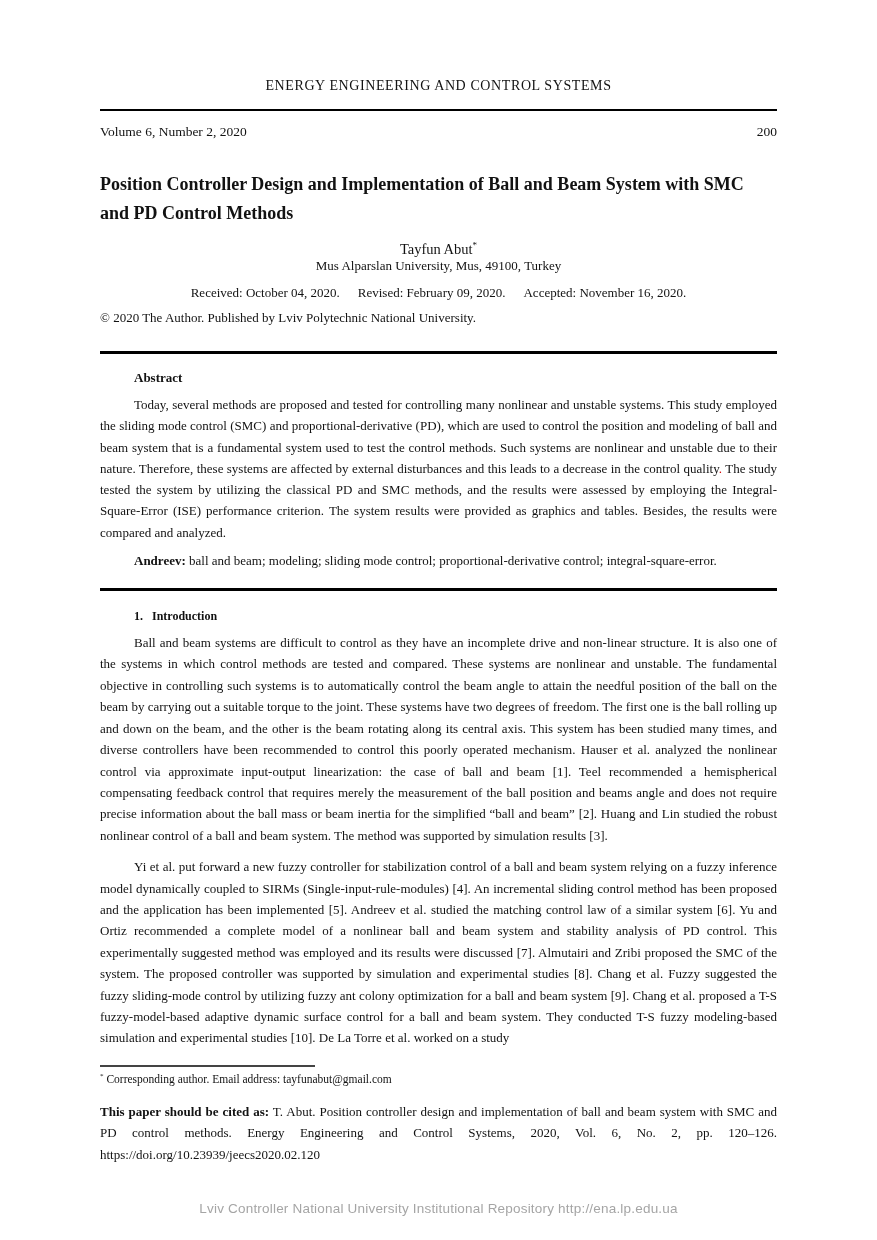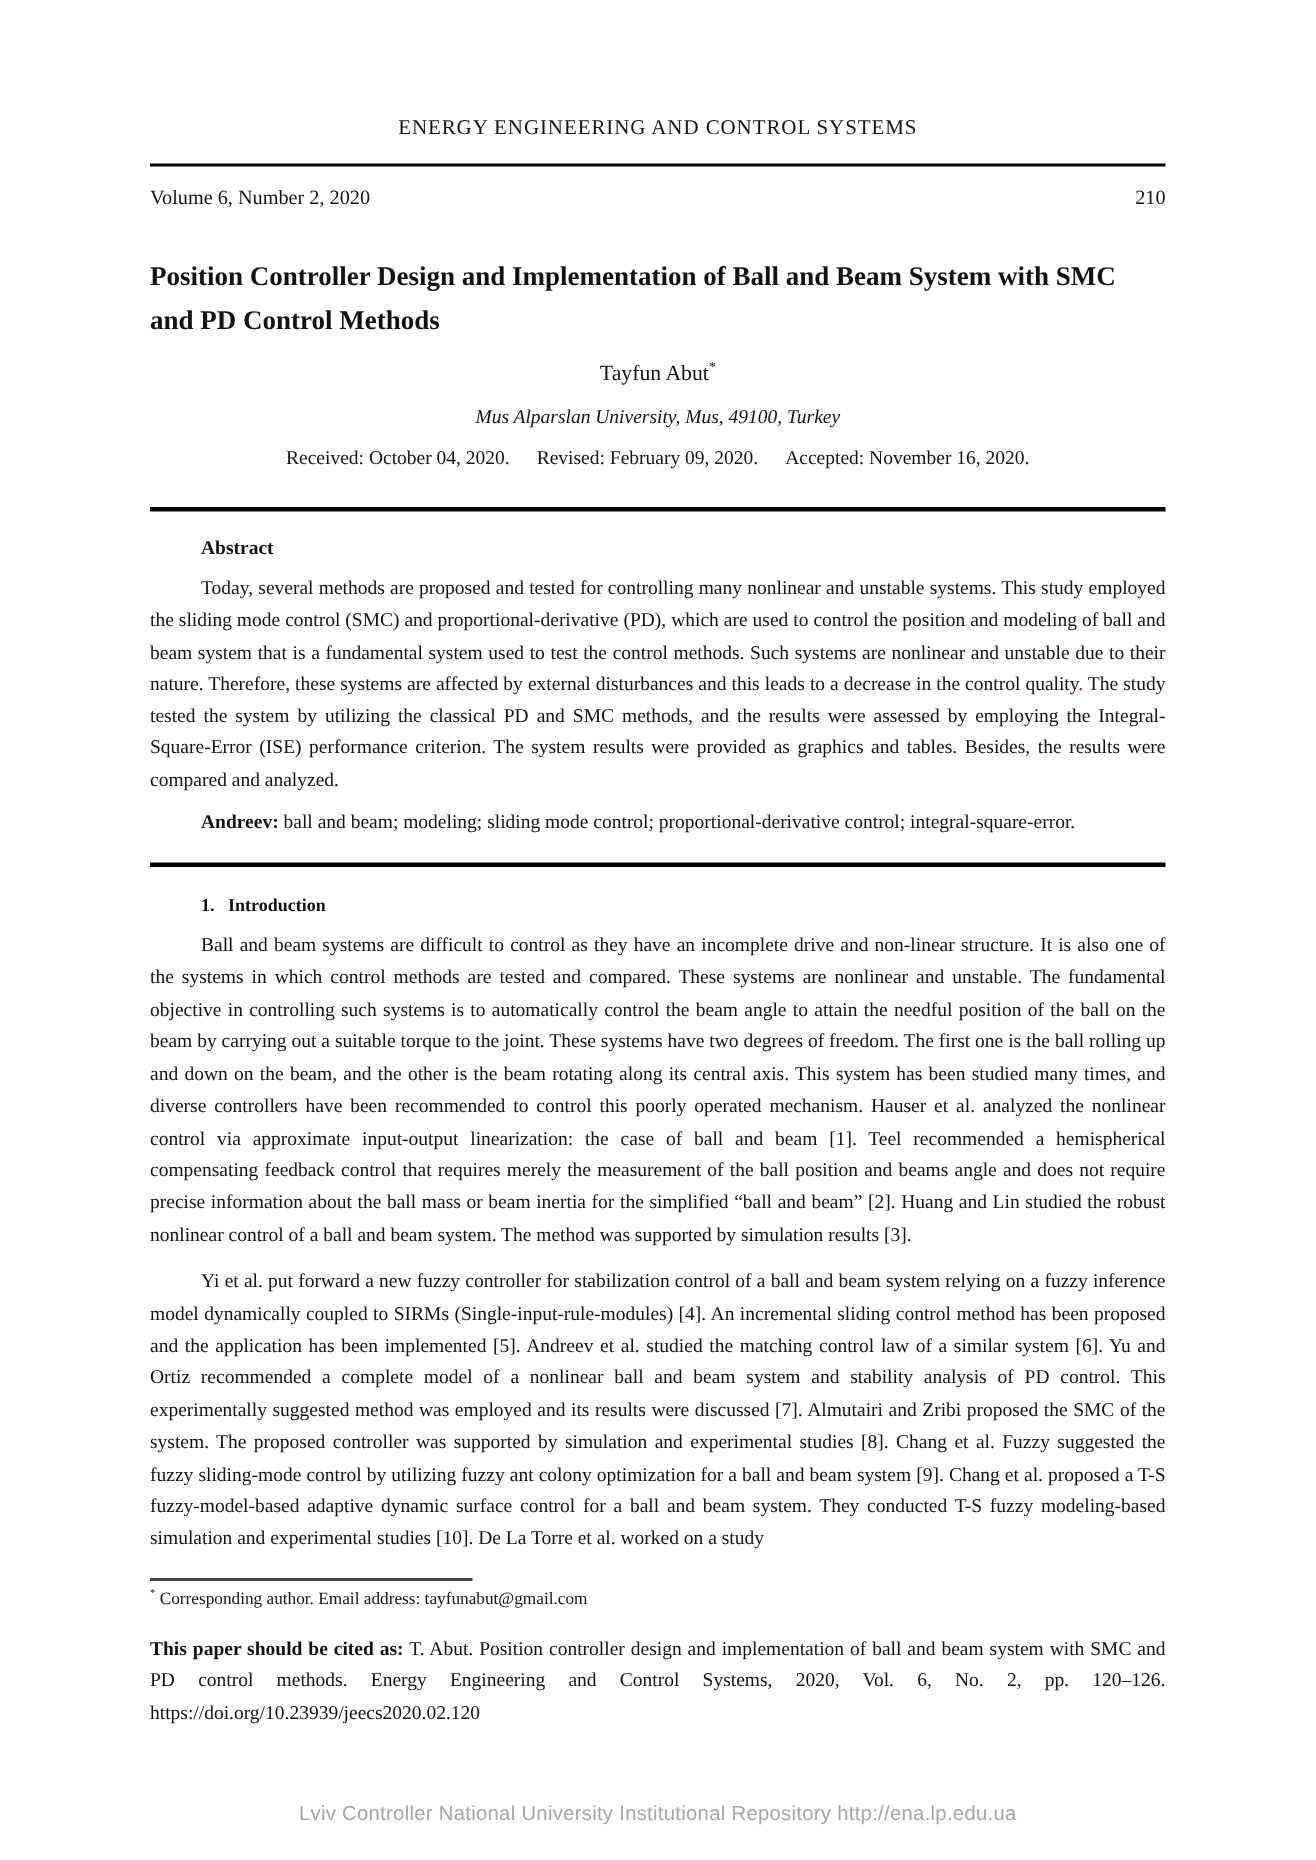--- a/index.html
+++ b/index.html
@@ -29,21 +29,21 @@
   .article-title {
     margin: 30px auto 0 auto;
     text-align: left;
     font-weight: bold;
     font-size: 18px;
     line-height: 29px;
     max-width: 677px;
   }
   .author-line { margin-top: 13px; text-align: center; font-size: 14.5px; }
   sup.mark { font-size: 62%; vertical-align: super; line-height: 0; }
-  .affiliation { margin-top: 12px; text-align: center; font-style: italic; font-size: 13px; }
+  .affiliation { text-align: center; font-size: 13px; }
   .dates-line { margin-top: 11px; text-align: center; font-size: 13px; }
   .dates-line .seg { margin: 0 9px; }
   .copyright-line { margin-top: 9px; font-size: 13px; }
 
   .rule-thick { border: none; border-top: 3px solid #000; margin-top: 25px; }
 
   .abstract-heading { margin-top: 16px; padding-left: 34px; font-weight: bold; font-size: 13px; }
   .abstract-paragraph {
     margin-top: 8px;
     font-size: 13px; line-height: 21.3px;
@@ -88,33 +88,34 @@
 <body>
 
 <div class="page">
   <div class="content">
 
     <div class="journal-title">ENERGY ENGINEERING AND CONTROL SYSTEMS</div>
     <hr class="rule-header">
 
     <div class="volume-row">
       <span>Volume 6, Number 2, 2020</span>
-      <span>210</span>
+      <span>200</span>
     </div>
 
     <div class="article-title">Position Controller Design and Implementation of Ball and Beam System with SMC and PD Control Methods</div>
 
     <div class="author-line"><span>Tayfun Abut</span><sup class="mark">*</sup></div>
 
     <div class="affiliation">Mus Alparslan University, Mus, 49100, Turkey</div>
 
     <div class="dates-line">
       <span class="seg">Received: October 04, 2020.</span><span class="seg">Revised: February 09, 2020.</span><span class="seg">Accepted: November 16, 2020.</span>
     </div>
 
+    <div class="copyright-line">© 2020 The Author. Published by Lviv Polytechnic National University.</div>
 
     <hr class="rule-thick">
 
     <div class="abstract-heading">Abstract</div>
 
     <div class="abstract-paragraph"><span>Today, several methods are proposed and tested for controlling many nonlinear and unstable systems. This study employed the sliding mode control (SMC) and proportional-derivative (PD), which are used to control the position and modeling of ball and beam system that is a fundamental system used to test the control methods. Such systems are nonlinear and unstable due to their nature. Therefore, these systems are affected by external disturbances and this leads to a decrease in the control quality</span><span class="red-period">.</span><span> The study tested the system by utilizing the classical PD and SMC methods, and the results were assessed by employing the Integral-Square-Error (ISE) performance criterion. The system results were provided as graphics and tables. Besides, the results were compared and analyzed.</span></div>
 
     <div class="keywords-line"><span class="kw-label">Andreev:</span><span> ball and beam; modeling; sliding mode control; proportional-derivative control; integral-square-error.</span></div>
 
     <hr class="rule-thick-2">

